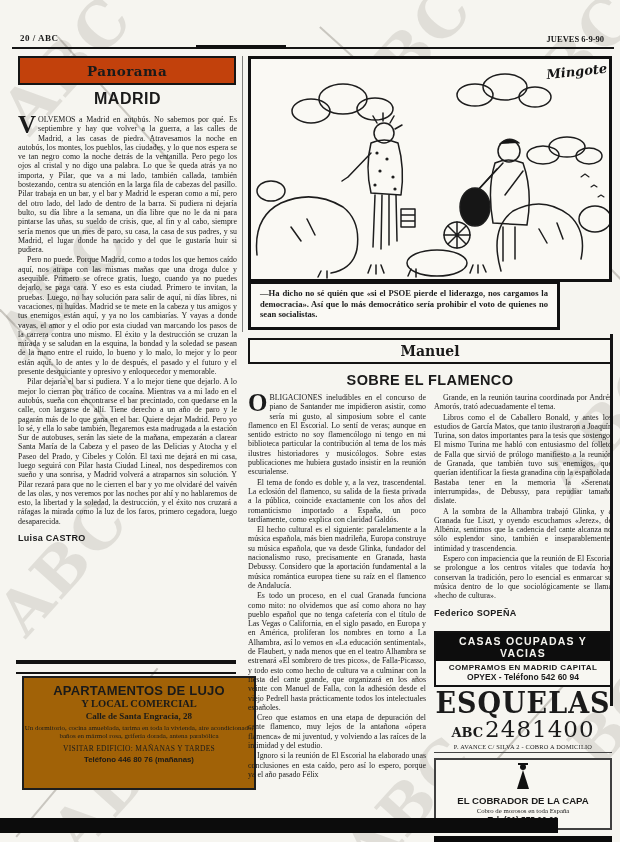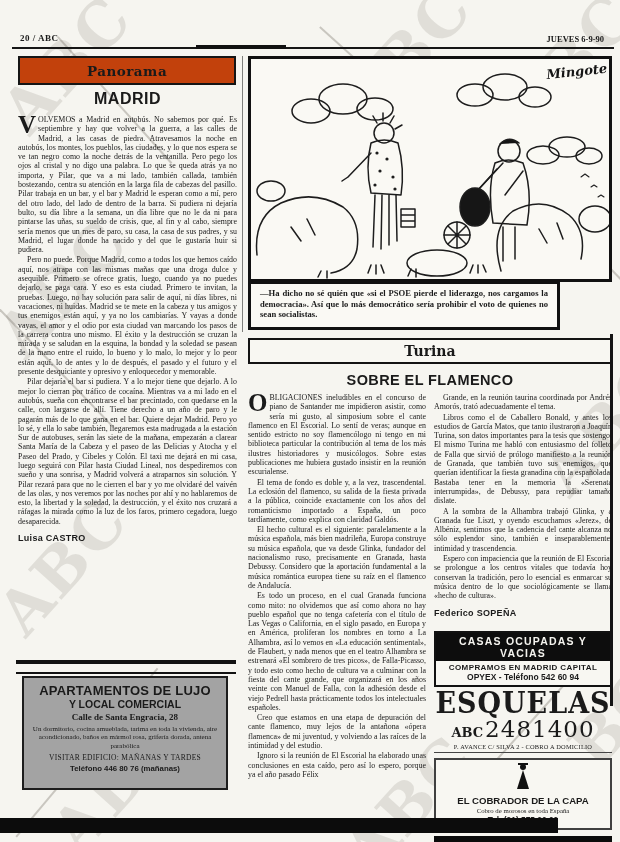--- a/index.html
+++ b/index.html
@@ -25,24 +25,24 @@
   .art-title{text-align:center;font-family:"Liberation Sans",sans-serif;font-weight:800;
       font-size:16px;letter-spacing:.5px;margin:0 0 7px 0;}
   .left-col p,.fcol p{font-size:7.9px;line-height:9.3px;text-align:justify;margin:0 0 1px 0;}
   .indent{text-indent:9px;}
   .dropcap{float:left;font-size:25px;line-height:19px;font-weight:700;margin:0 2px 0 0;}
   .byline{font-family:"Liberation Sans",sans-serif;font-weight:800;font-size:9px;
       margin-top:7px;letter-spacing:.3px;}
   .dbl-rule{position:absolute;left:16px;top:660px;width:220px;height:8px;
       border-top:4px solid #121212;border-bottom:2px solid #121212;}
   
-  .ad-apart{position:absolute;left:22px;top:676px;width:206px;height:114px;border:2px solid #1d1d1d;
-      background:#a3a3a3;text-align:center;padding:5px 0;box-sizing:border-box;}
+  .ad-apart{position:absolute;left:22px;top:676px;width:234px;height:114px;border:2px solid #1d1d1d;
+      background:#a16207;text-align:center;padding:5px 0;box-sizing:border-box;}
   .ap1{font-family:"Liberation Sans",sans-serif;font-weight:800;font-size:13px;letter-spacing:.2px;}
-  .ap2{font-family:Liberation Sans, sans-serif;font-weight:800;font-size:10.5px;}
+  .ap2{font-family:Liberation Serif, serif;font-weight:800;font-size:10.5px;}
   .ap3{font-weight:700;font-size:9px;margin-top:2px;}
   .ap-body{font-size:7px;line-height:8.3px;text-align:center;margin-top:3px;}
   .ap4{font-size:7.5px;margin-top:3px;letter-spacing:.3px;}
   .ap5{font-family:"Liberation Sans",sans-serif;font-weight:700;font-size:7.8px;margin-top:2px;}
   
   .cartoon-box{position:absolute;left:248px;top:56px;width:364px;height:226px;border:3px solid #111;
       background:#faf9f4;box-sizing:border-box;overflow:hidden;}
   .caption-box{position:absolute;left:248px;top:282px;width:312px;height:48px;border:3px solid #111;
       border-top-width:2px;background:#faf9f4;box-sizing:border-box;padding:4px 9px;}
   .caption{font-size:8.6px;line-height:10.5px;font-weight:700;text-align:justify;}
@@ -188,21 +188,21 @@
           <circle cx="144" cy="130" r="1.6"></circle>
       </g>
       <text x="296" y="20" font-family="DejaVu Serif, serif" font-size="13" font-style="italic" font-weight="700" fill="#151515" transform="rotate(-6 296 20)">Mingote</text>
     </svg>
   </div>
   <div class="caption-box">
     <div class="caption">—Ha dicho no sé quién que «si el PSOE pierde el liderazgo, nos cargamos la democracia». Así que lo más democrático sería prohibir el voto de quienes no sean socialistas.</div>
   </div>
 
   <div class="mirador">
-    <span>Turina</span>
+    <span>Manuel</span>
   </div>
   <div class="flam-title">SOBRE EL FLAMENCO</div>
 
   <div class="fcol fcol1">
     <p><span class="dropcap">O</span><span>BLIGACIONES ineludibles en el concurso de piano de Santander me impidieron asistir, como sería mi gusto, al simposium sobre el cante flamenco en El Escorial. Lo sentí de veras; aunque en sentido estricto no soy flamencólogo ni tengo en mi biblioteca particular la contribución al tema de los más ilustres historiadores y musicólogos. Sobre estas publicaciones me hubiera gustado insistir en la reunión escurialense.</span></p>
     <div>
         <p class="indent">El tema de fondo es doble y, a la vez, trascendental. La eclosión del flamenco, su salida de la fiesta privada a la pública, coincide exactamente con los años del romanticismo importado a España, un poco tardíamente, como explica con claridad Galdós.</p>
         <p class="indent">El hecho cultural es el siguiente: paralelamente a la música española, más bien madrileña, Europa construye su música española, que va desde Glinka, fundador del nacionalismo ruso, precisamente en Granada, hasta Debussy. Considero que la aportación fundamental a la música romántica europea tiene su raíz en el flamenco de Andalucía.</p>
         <p class="indent">Es todo un proceso, en el cual Granada funciona como mito: no olvidemos que así como ahora no hay pueblo español que no tenga cafetería con el título de Las Vegas o California, en el siglo pasado, en Europa y en América, proliferan los nombres en torno a La Alhambra, así lo vemos en «La educación sentimental», de Flaubert, y nada menos que en el teatro Alhambra se estrenará «El sombrero de tres picos», de Falla-Picasso, y todo esto como hecho de cultura va a culminar con la fiesta del cante grande, que organizará en los años veinte con Manuel de Falla, con la adhesión desde el viejo Pedrell hasta prácticamente todos los intelectuales españoles.</p>
         <p class="indent">Creo que estamos en una etapa de depuración del cante flamenco, muy lejos de la antañona «ópera flamenca» de mi juventud, y volviendo a las raíces de la intimidad y del estudio.</p>

